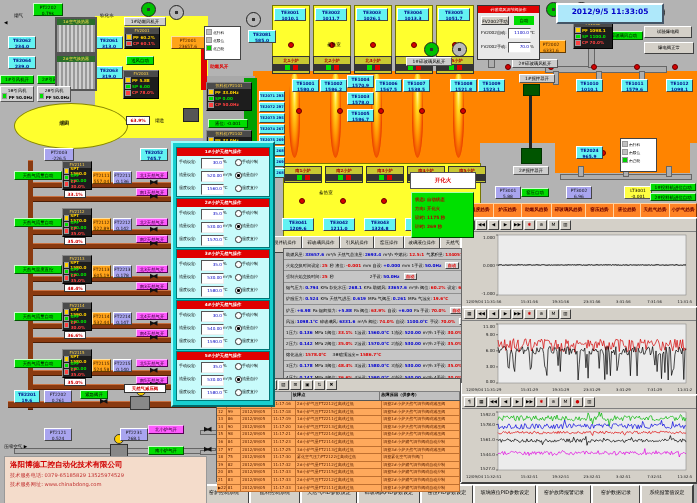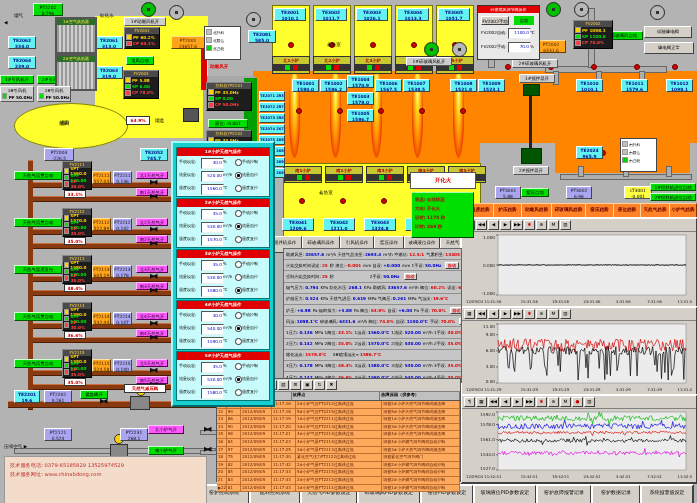--- a/index.html
+++ b/index.html
@@ -89,20 +89,21 @@
     border:1px solid #999;z-index:5;padding:3px 0 0 5px;}
   #company .c1{color:#d00000;font-size:7.5px;font-weight:bold;}
   #company .c2{color:#c03030;font-size:5.2px;margin-top:2px;}
   svg{display:block;}
 </style>
 </head>
 <body>
 
 <div id="screen">
 
+  <div id="datebox">2012/9/5 11:33:05</div>
 
   <div id="dialog">
     <div class="dt">碎玻璃风调节阀操作</div>
     <div class="btn3d abs" style="left:3px;top:10px;width:28px;height:9px;">FV2002手动</div>
     <div class="abs" style="left:36px;top:10px;width:20px;height:9px;background:#00dd00;text-align:center;font-size:4.4px;padding-top:1.5px;">自动</div>
     <div class="abs" style="left:3px;top:24px;font-size:4.2px;">FV2002自动:</div>
     <div class="pin" style="left:30px;top:22px;width:20px;height:8px;">1100.0</div>
     <div class="abs" style="left:52px;top:24px;font-size:4.2px;">℃</div>
     <div class="abs" style="left:3px;top:38px;font-size:4.2px;">FV2002手动:</div>
     <div class="pin" style="left:30px;top:36px;width:20px;height:8px;">70.0</div>
@@ -464,20 +465,21 @@
         <div style="width:8px">▶22</div>
         <div style="width:13px">81</div>
         <div style="width:30px">2012/09/05</div>
         <div style="width:23px">11:17:33</div>
         <div style="width:88px">1#小炉气量FT2111过高或过低</div>
         <div style="width:79px">调整1#小炉燃气调节阀或自动控制</div>
       </div>
     </div>
 
   <div id="company">
+    <div class="c1">洛阳博德工控自动化技术有限公司</div>
     <div class="c2">技术服务电话: 0379-65185829 13525974529</div>
     <div class="c2">技术服务网址: www.chinabdong.com</div>
   </div>
 <div class="" style="left: 95px; top: 16px; width: 113px; height: 122px; position: absolute; background: rgb(255, 255, 46);"></div>
     <div class="" style="left: 207px; top: 93px; width: 50px; height: 50px; position: absolute; background: rgb(255, 255, 46);"></div>
     <div class="" style="left: 14px; top: 103px; width: 112px; height: 44px; position: absolute; background: rgb(255, 255, 46); border: 1px solid rgb(136, 136, 0); border-radius: 50%;">
       <div style="position:absolute;left:44px;top:16px;font-size:5px;">烟囱</div>
     </div>
     <div class="" style="left: 253px; top: 71px; width: 227px; height: 94px; position: absolute; background: rgb(255, 132, 0);"></div>
     <div class="" style="left: 480px; top: 71px; width: 217px; height: 72px; position: absolute; background: rgb(255, 132, 0);"></div>

